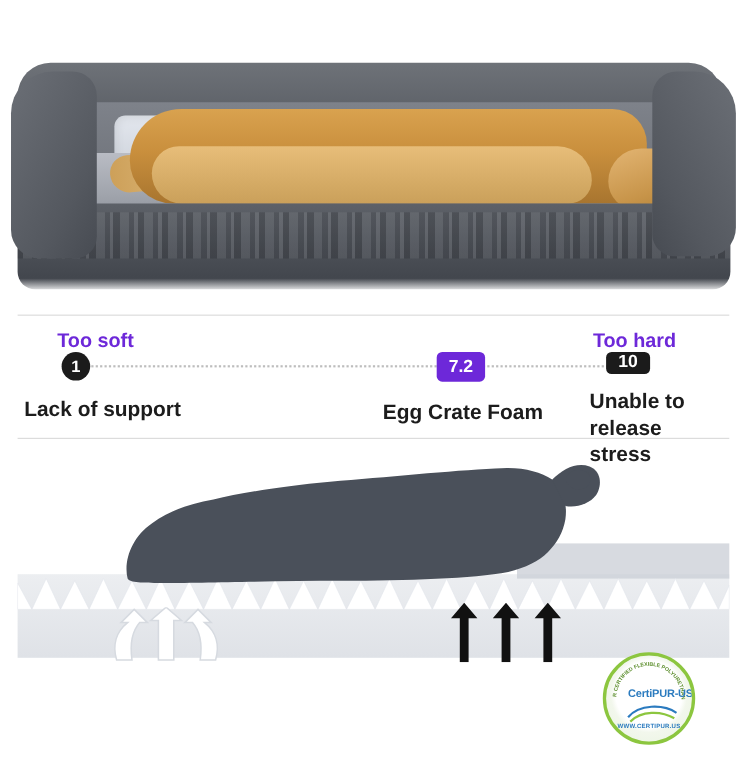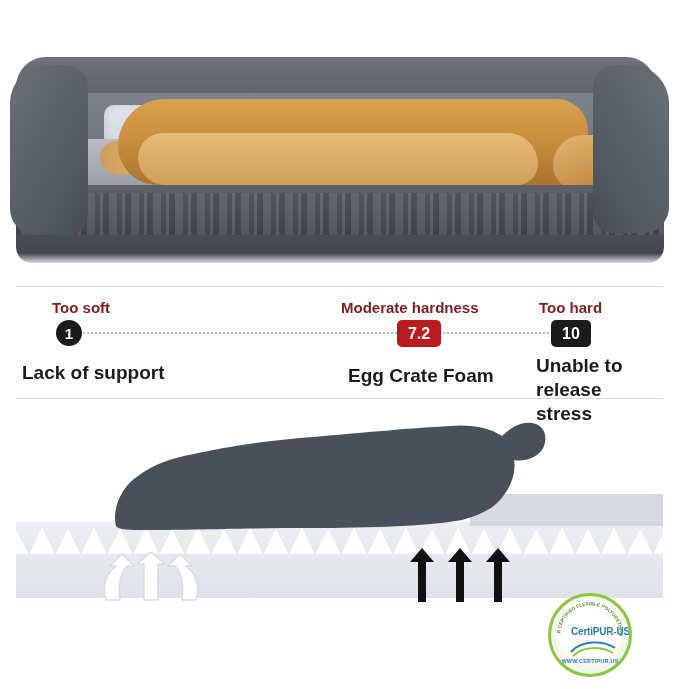--- a/index.html
+++ b/index.html
@@ -237,23 +237,23 @@
   
   .scale {
     position: absolute;
     top: 290px;
     left: 0;
     width: 679px;
     height: 104px;
   }
   .scale-top-label {
     position: absolute;
-    font-size: 15px;
-    font-weight: bold;
-    color: #7f1d1d;
+    font-size: 18px;
+    font-weight: bold;
+    color: #6d28d9;
     white-space: nowrap;
   }
   .lbl-too-soft { left: 52px; top: 9px; }
   .lbl-moderate { left: 341px; top: 9px; }
   .lbl-too-hard { left: 539px; top: 9px; }
 
   .scale-line {
     position: absolute;
     left: 76px;
     top: 42px;
@@ -277,27 +277,27 @@
     width: 26px;
     height: 26px;
     border-radius: 50%;
     background: #1b1b1b;
   }
   .marker-72 {
     left: 397px;
     width: 44px;
     height: 27px;
     border-radius: 5px;
-    background: #b91c1c;
+    background: #6d28d9;
     font-size: 16px;
   }
   .marker-10 {
     left: 551px;
     width: 40px;
-    height: 27px;
+    height: 20px;
     border-radius: 5px;
     background: #1b1b1b;
     font-size: 16px;
   }
 
   .scale-bottom-label {
     position: absolute;
     font-size: 19px;
     font-weight: bold;
     color: #1c1c1c;
@@ -457,21 +457,20 @@
     <div class="bed-right-bolster"></div>
     <div class="photo-shadow"></div>
   </div>
 
   <div class="rule rule-1"></div>
 
   <div class="scale">
     <div class="scale-line"></div>
 
     <div class="scale-top-label lbl-too-soft">Too soft</div>
-    <div class="scale-top-label lbl-moderate">Moderate hardness</div>
     <div class="scale-top-label lbl-too-hard">Too hard</div>
 
     <div class="marker marker-1">1</div>
     <div class="marker marker-72">7.2</div>
     <div class="marker marker-10">10</div>
 
     <div class="scale-bottom-label lbl-lack">Lack of support</div>
     <div class="scale-bottom-label lbl-egg">Egg Crate Foam</div>
     <div class="scale-bottom-label lbl-unable">Unable to release stress</div>
   </div>

